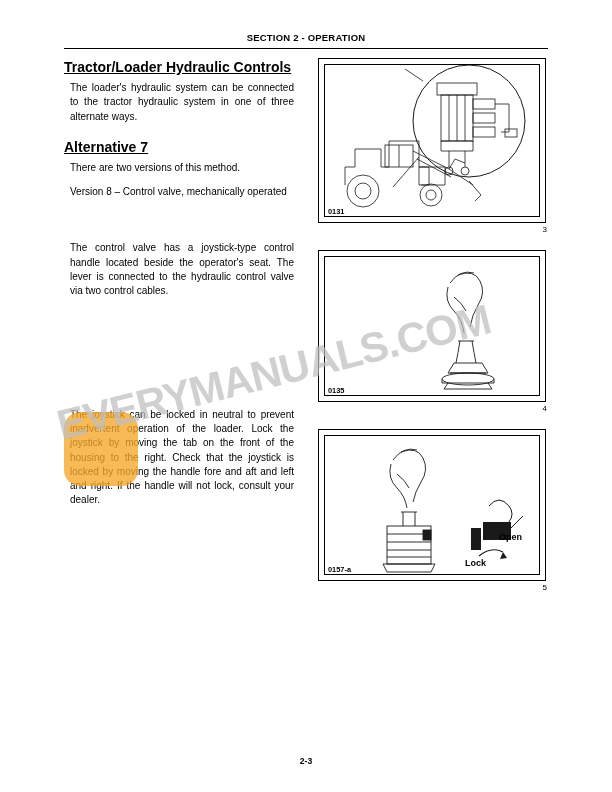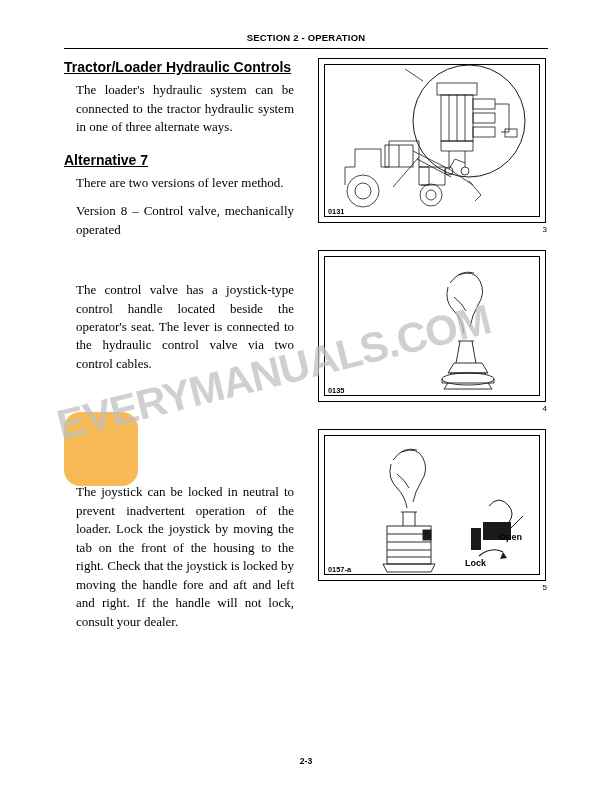--- a/index.html
+++ b/index.html
@@ -50,26 +50,25 @@
   }
   .h-sub {
     font-size: 14px;
     font-weight: bold;
     color: #000;
     margin: 0 0 5px 0;
     line-height: 1.3;
     text-decoration: underline;
   }
   p.body {
-    font-size: 13px;
+    font-size: 10px;
     line-height: 1.42;
     color: #000;
-    margin: 0 0 10px 12px;
+    margin: 0 0 10px 6px;
     text-align: justify;
-    font-family: Liberation Serif, serif;
   }
   p.body.last { margin-bottom: 0; }
   .fig {
     position: relative;
     width: 228px;
     border: 1px solid #000;
     background: #fff;
     box-sizing: border-box;
   }
   .fig-inner {
@@ -150,21 +149,21 @@
 <div class="page">
 
   <div class="header">SECTION 2 - OPERATION</div>
   <div class="header-rule"></div>
 
   <div class="col-left">
     <div class="h-sub">Tractor/Loader Hydraulic Controls</div>
     <p class="body">The loader's hydraulic system can be connected to the tractor hydraulic system in one of three alternate ways.</p>
     <div style="height:4px"></div>
     <div class="h-sub">Alternative 7</div>
-    <p class="body">There are two versions of lever method.</p>
+    <p class="body">There are two versions of this method.</p>
     <p class="body">Version 8 – Control valve, mechanically operated</p>
     <div style="height:32px"></div>
     <p class="body">The control valve has a joystick-type control handle located beside the operator's seat. The lever is connected to the hydraulic control valve via two control cables.</p>
     <div style="height:100px"></div>
     <p class="body last">The joystick can be locked in neutral to prevent inadvertent operation of the loader. Lock the joystick by moving the tab on the front of the housing to the right. Check that the joystick is locked by moving the handle fore and aft and left and right. If the handle will not lock, consult your dealer.</p>
   </div>
 
   <div class="col-right">
 
     <div class="figwrap">

